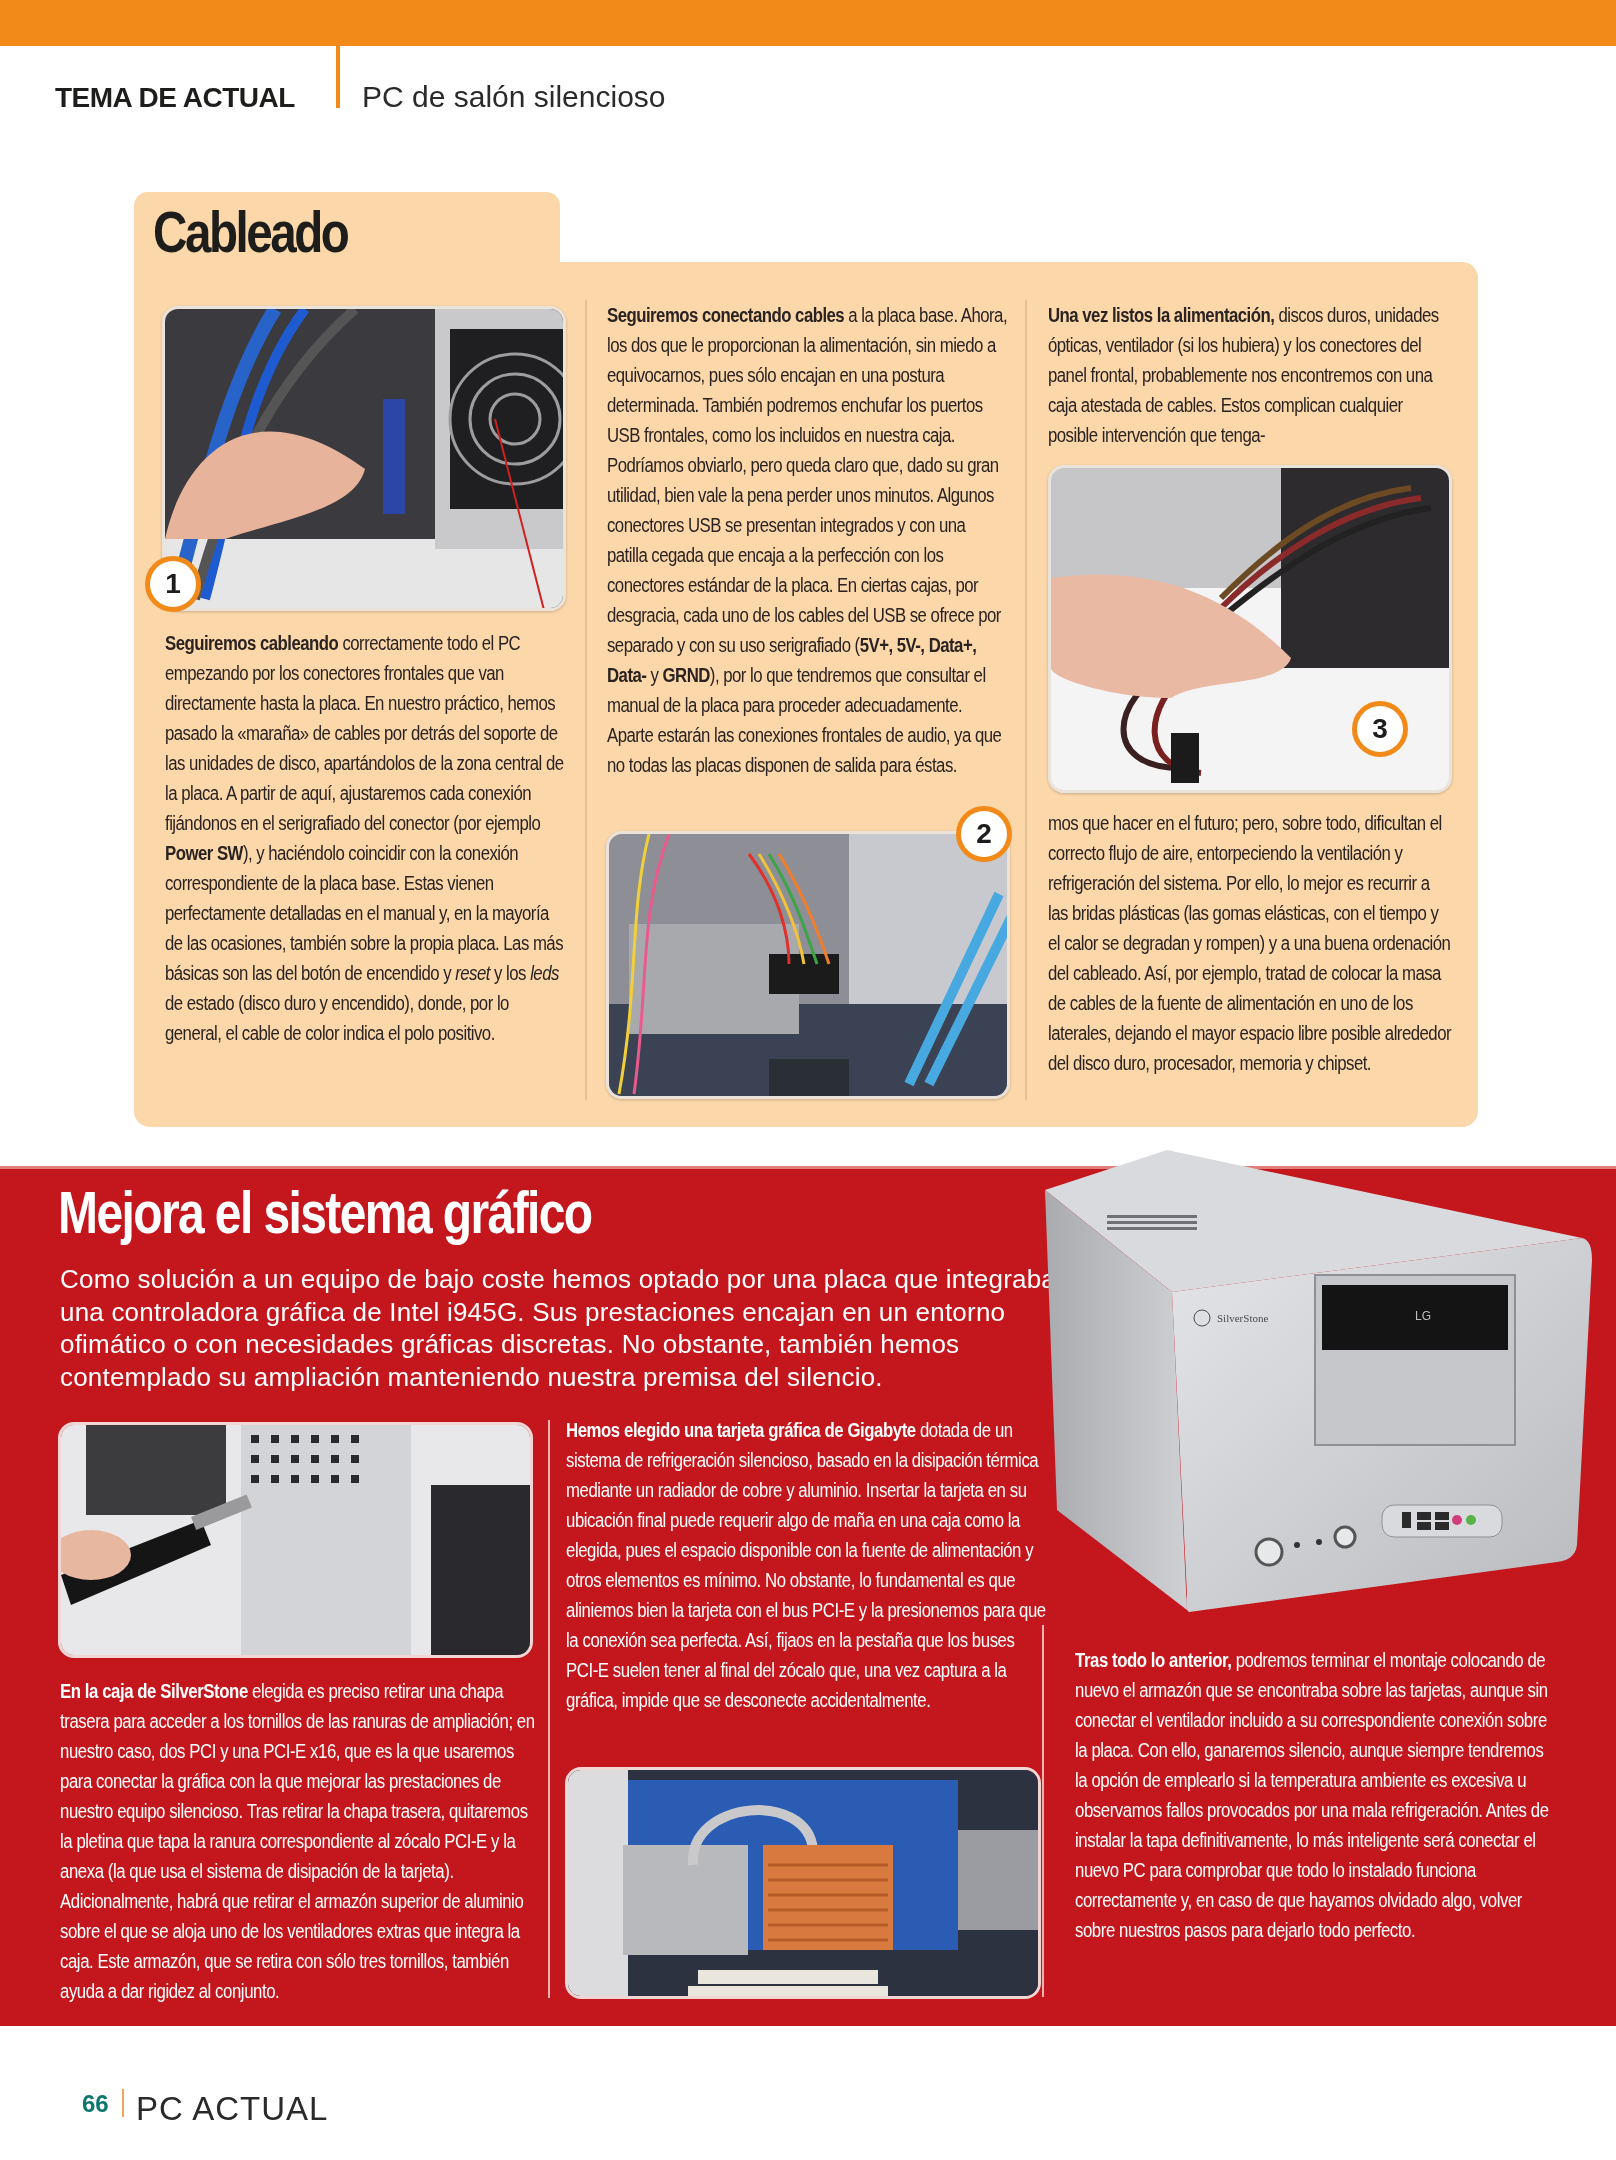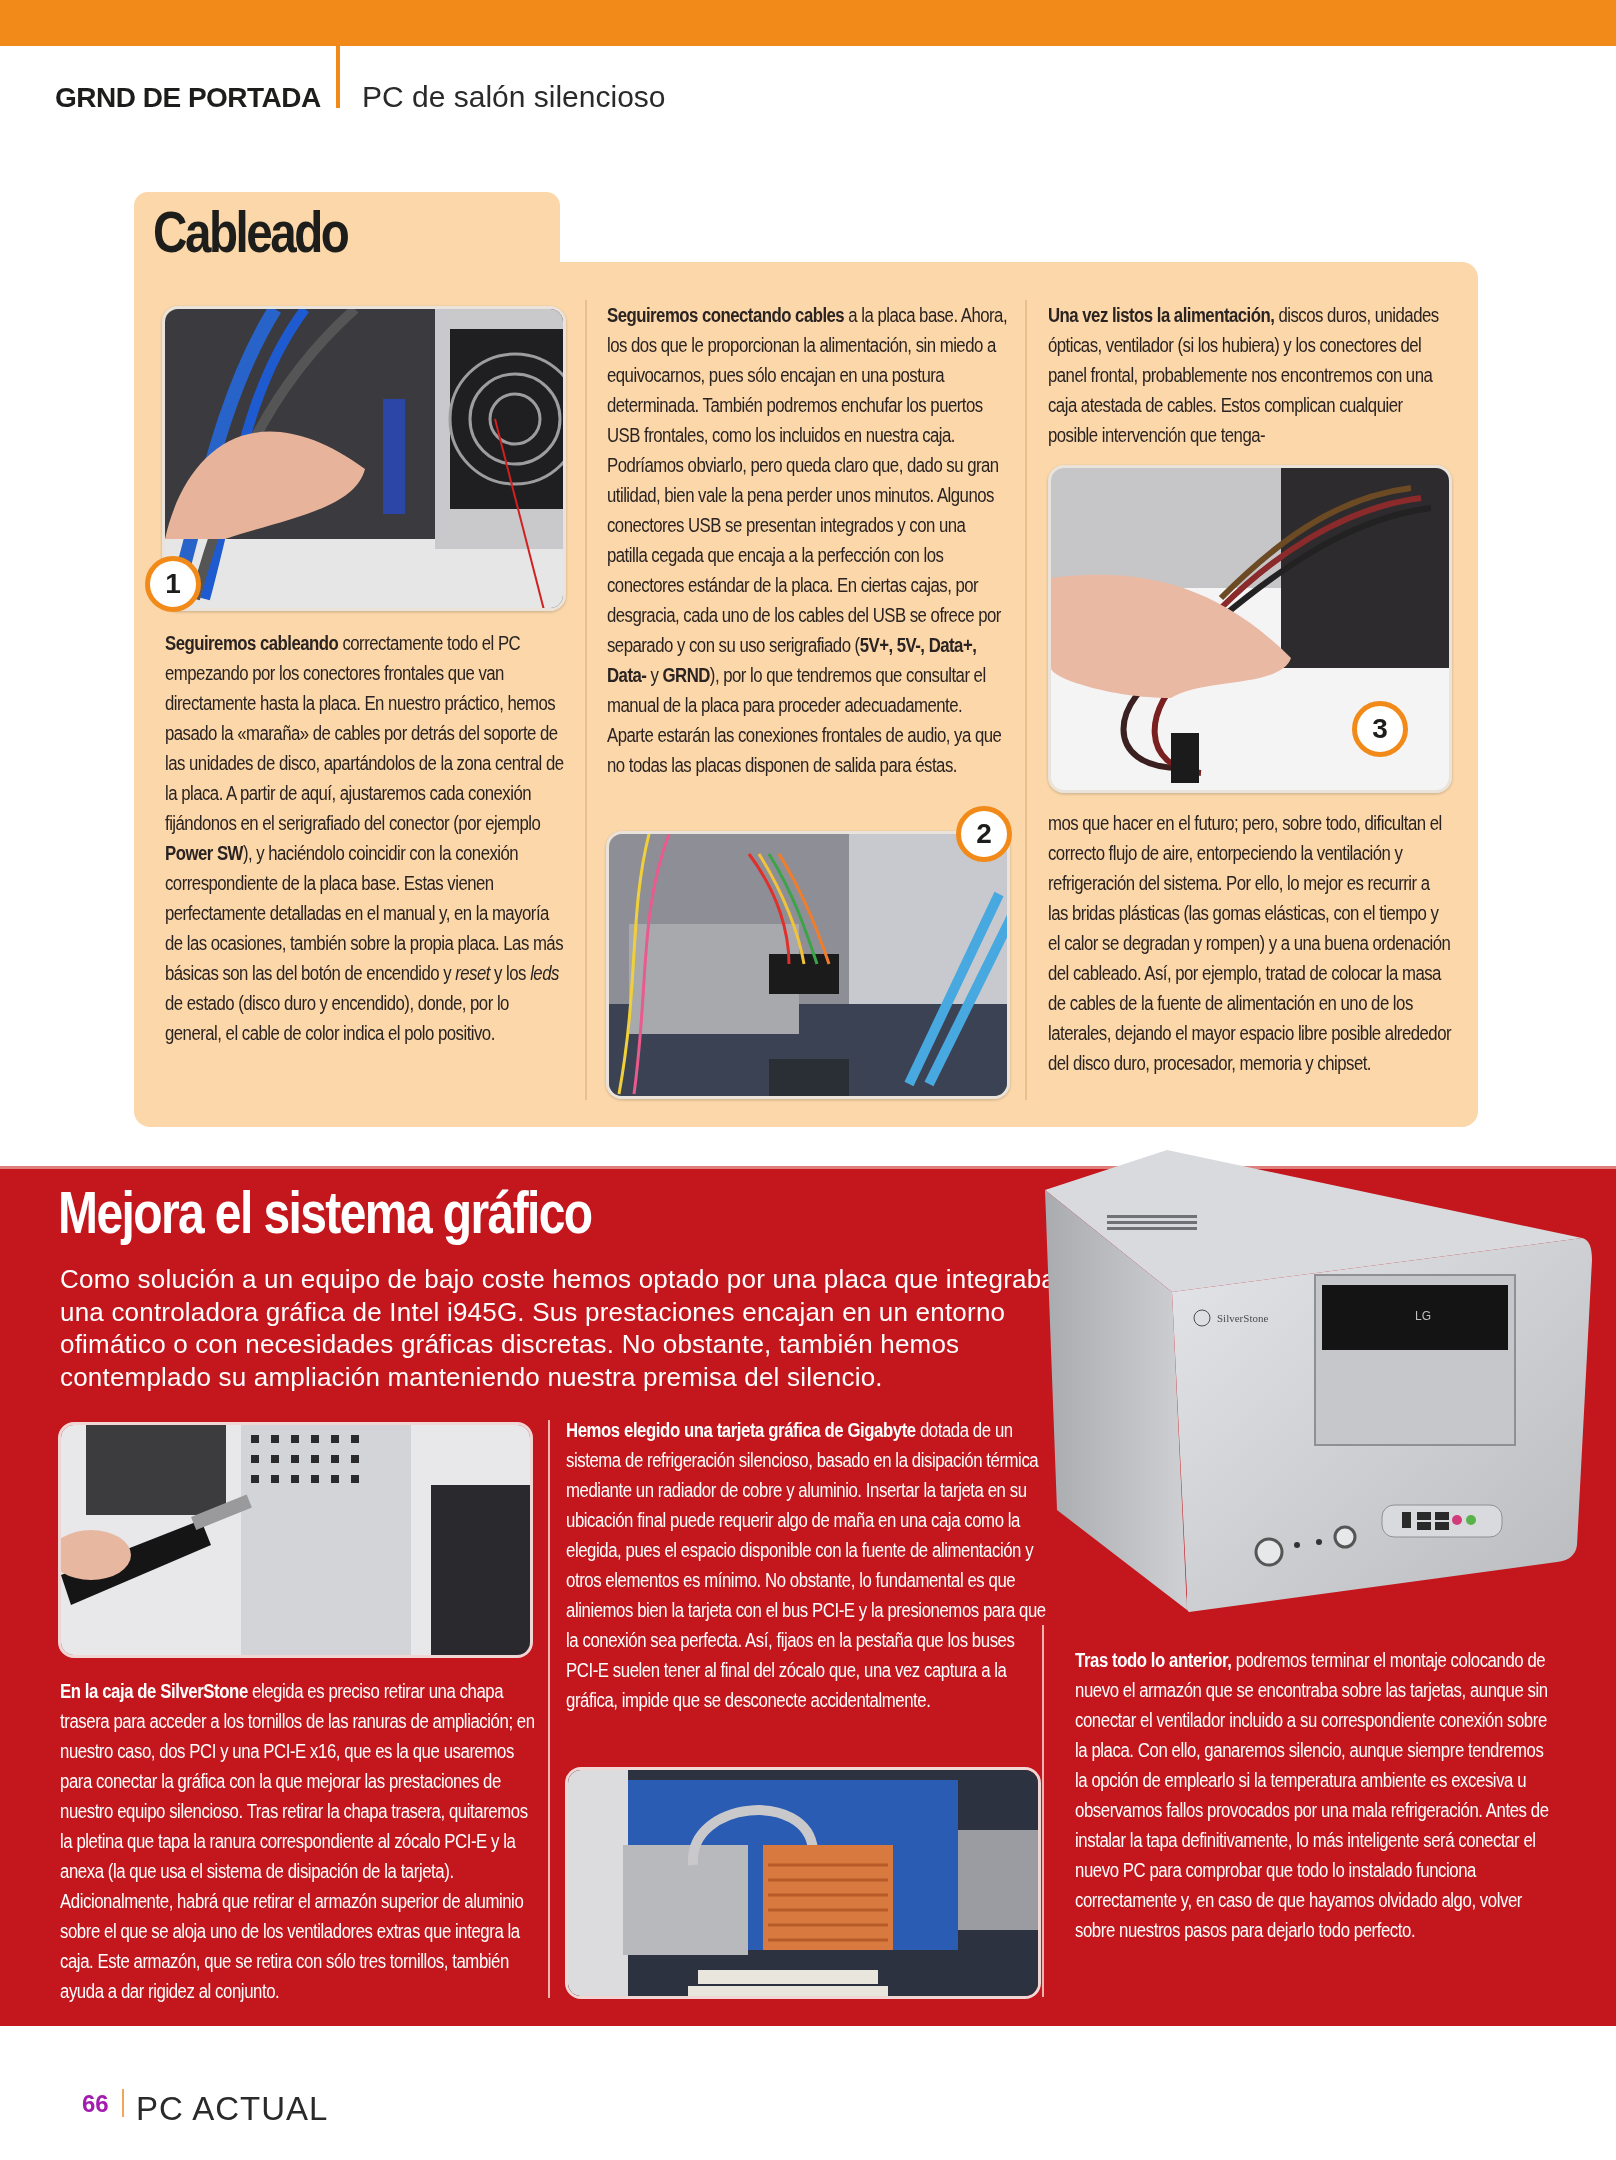--- a/index.html
+++ b/index.html
@@ -24,30 +24,30 @@
   .red-band { position: absolute; left: 0; top: 1166px; width: 1616px; height: 860px; background: #c3161d; border-top: 3px solid #e07f7a; }
   .red-title { position: absolute; left: 58px; top: 1178px; font-weight: bold; font-size: 60px; color: #ffffff; letter-spacing: -2px; transform: scaleX(0.80); transform-origin: left top; }
   .red-intro { position: absolute; left: 60px; top: 1263px; width: 1000px; font-size: 26px; line-height: 32.5px; color: #ffffff; letter-spacing: 0.2px; }
   .red-text { color: #ffffff; font-size: 19.5px; line-height: 30px; letter-spacing: -0.5px; }
   .red-divider { position: absolute; width: 2px; background: #f0b2ae; }
   .red-photo { position: absolute; border-radius: 16px; overflow: hidden; border: 3px solid #f0d7d5; }
 
   
   .case { position: absolute; left: 1037px; top: 1150px; width: 560px; height: 470px; }
 
-  .footer-num { position: absolute; left: 82px; top: 2090px; font-size: 24px; font-weight: bold; color: #a21caf; text-align: right; }
+  .footer-num { position: absolute; left: 82px; top: 2090px; font-size: 24px; font-weight: bold; color: #0f766e; text-align: right; }
   .footer-sep { position: absolute; left: 122px; top: 2089px; width: 2px; height: 28px; background: #f2a65a; }
   .footer-mag { position: absolute; left: 136px; top: 2090px; font-size: 33px; color: #2a2a2a; letter-spacing: 1px; }
 </style>
 </head>
 <body>
 
 <div class="top-bar"></div>
 <div class="header-sep"></div>
-<div class="section-label">GRND DE PORTADA</div>
+<div class="section-label">TEMA DE ACTUAL</div>
 <div class="section-topic">PC de salón silencioso</div>
 
 <div class="peach-tab"></div>
 <div class="peach-box"></div>
 <div class="peach-title">Cableado</div>
 <div class="col-divider" style="left:585px;top:300px;height:800px;"></div>
 <div class="col-divider" style="left:1025px;top:300px;height:800px;"></div>
 
 <div class="photo" style="left:162px;top:306px;width:404px;height:305px;">
   <svg width="404" height="305" viewBox="0 0 404 305">

